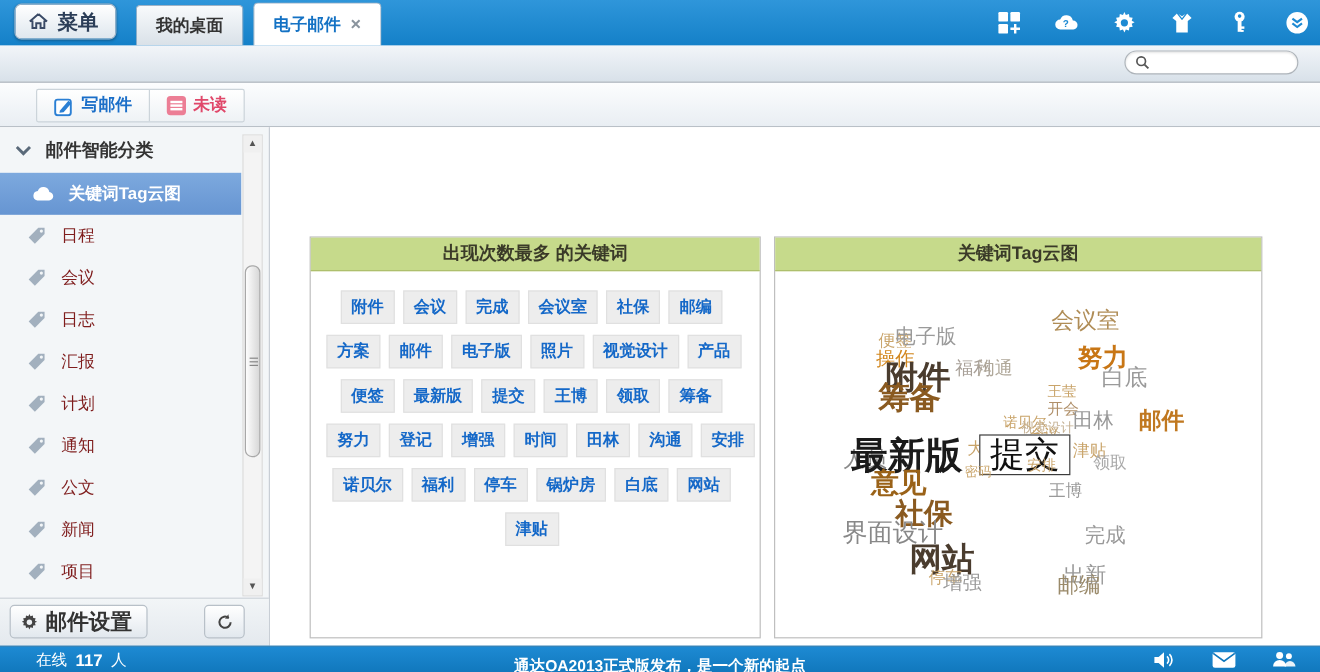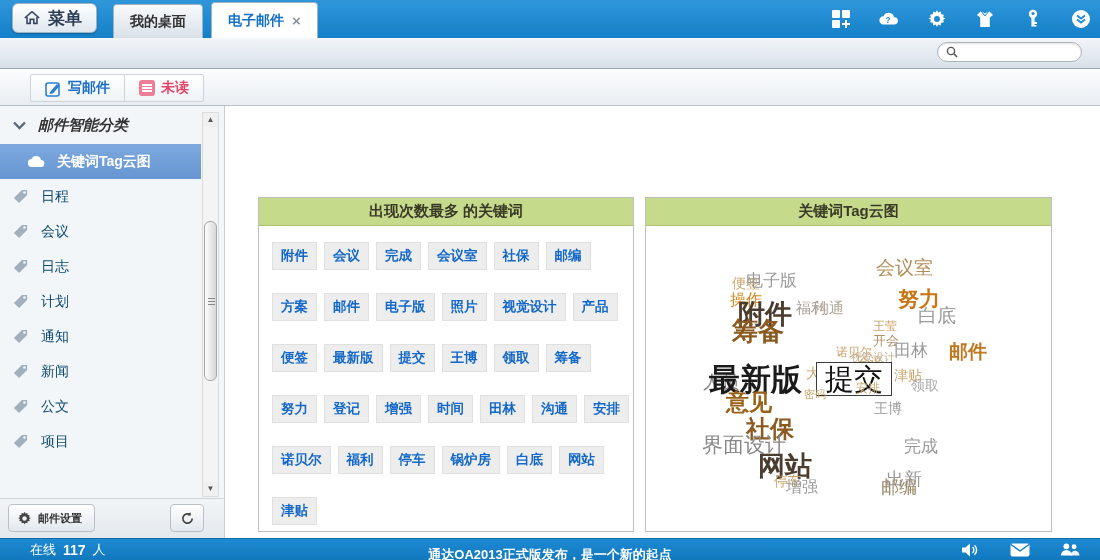--- a/index.html
+++ b/index.html
@@ -39,29 +39,29 @@
   .tb-btn + .tb-btn { border-left:1px solid #ccd4da; }
   .tb-btn.compose { color:#1a6ec8; }
   .tb-btn.unread { color:#e0486a; }
   .unread-ic { width:16px; height:16px; border-radius:3px; background:#ec7e95; position:relative; }
   .unread-ic::before { content:""; position:absolute; left:3px; top:4px; width:10px; height:2px; background:#fff; box-shadow:0 3px 0 #fff, 0 6px 0 #fff; }
 
   
   .sidebar { position:absolute; left:0; top:106px; width:225px; height:432px;
     background:#f3f6f8; border-right:1px solid #c8ced5; }
   .side-header { height:38px; display:flex; align-items:center; gap:12px; padding-left:13px;
-    font-size:15px; font-weight:bold; color:#333; cursor:pointer;font-style:italic; }
-  .side-item { height:35px; display:flex; align-items:center; gap:12px; padding-left:12px;
-    font-size:14px; color:#0c4a6e; cursor:pointer; }
+    font-size:15px; font-weight:bold; color:#333; cursor:pointer; }
+  .side-item { height:35px; display:flex; align-items:center; gap:12px; padding-left:22px;
+    font-size:14px; color:#7f1d1d; cursor:pointer; }
   .side-item.selected { background:linear-gradient(#7da9de,#6695d2); color:#fff; font-weight:bold; padding-left:26px; width:201px; }
   .side-bottom { position:absolute; left:0; bottom:0; width:224px; height:40px;
     background:linear-gradient(#f2f5f7,#e4e9ee); border-top:1px solid #cdd3d9; }
   .settings-btn { position:absolute; left:8px; top:5px; height:28px; padding:0 12px 0 8px;
     display:flex; align-items:center; gap:6px; border:1px solid #b8c0c8; border-radius:4px;
-    background:linear-gradient(#ffffff,#e2e8ee); font-size:11px; font-weight:bold; color:#333; cursor:pointer; }
+    background:linear-gradient(#ffffff,#e2e8ee); font-size:18px; font-weight:bold; color:#333; cursor:pointer; }
   .refresh-btn { position:absolute; left:170px; top:5px; width:34px; height:28px;
     display:flex; align-items:center; justify-content:center; border:1px solid #b8c0c8; border-radius:4px;
     background:linear-gradient(#ffffff,#e2e8ee); cursor:pointer; }
 
   
   .vscroll { position:absolute; width:17px; background:#f4f4f4; border:1px solid #dcdcdc; }
   .vscroll .arr { position:absolute; left:0; width:15px; height:14px; text-align:center;
     font-size:8px; line-height:14px; color:#555; background:#f0f0f0; cursor:pointer; }
   .vscroll .arr.up { top:0; } .vscroll .arr.down { bottom:0; }
   .vscroll .thumb { position:absolute; left:1px; width:13px; border:1px solid #a8a8a8; border-radius:6px;
@@ -71,21 +71,21 @@
   #side-scroll { left:202px; top:6px; height:385px; }
 
   
   .main { position:absolute; left:225px; top:106px; width:875px; height:524px; background:#fff; }
   .panel { position:absolute; top:91px; border:1px solid #bfbfbf; background:#fff; }
   .panel-head { height:28px; background:#c6da8b; border-bottom:1px solid #aebf6d;
     display:flex; align-items:center; justify-content:center; font-size:15px; font-weight:bold; color:#3a3a28; }
   #kw-panel { left:33px; width:376px; height:335px; }
   #cloud-panel { left:420px; width:407px; height:335px; }
   .kw-body { padding:16px 12px 0 13px; }
-  .kw-row { margin-bottom:23px; white-space:nowrap; }
+  .kw-row { margin-bottom:9px; white-space:nowrap;text-align:center; }
   .kw-btn { display:inline-block; margin-right:7px; padding:4px 8px; background:#ededed;
     border:1px solid #e0e0e0; color:#1468c8; font-weight:bold; font-size:13.5px; cursor:pointer; }
   .cloud-body { position:relative; width:405px; height:306px; overflow:hidden; }
   .cloud-word { position:absolute; white-space:nowrap; line-height:1.05; cursor:pointer; }
   .cloud-word.boxed { border:1px solid #3c3c3c; padding:1px 8px; background:#fff; }
 
   
   .statusbar { position:absolute; left:0; top:538px; width:1100px; height:22px;
     background:linear-gradient(#1d8ad3,#1178bd); border-top:1px solid #0e6cab;
     color:#fff; font-size:13px; display:flex; align-items:center; }
@@ -240,48 +240,57 @@
           </span>
           <span class="side-label">日志</span>
         </div>
         <div class="side-item">
           <span>
             <svg width="17" height="17" viewBox="0 0 18 18">
               <path d="M2 10.5 L10.5 2 H16 V7.5 L7.5 16 Z" fill="#a2b0be"></path>
               <circle cx="13.2" cy="4.8" r="1.4" fill="#f3f6f8"></circle>
             </svg>
           </span>
+          <span class="side-label">汇报</span>
+        </div>
+        <div class="side-item">
+          <span>
+            <svg width="17" height="17" viewBox="0 0 18 18">
+              <path d="M2 10.5 L10.5 2 H16 V7.5 L7.5 16 Z" fill="#a2b0be"></path>
+              <circle cx="13.2" cy="4.8" r="1.4" fill="#f3f6f8"></circle>
+            </svg>
+          </span>
           <span class="side-label">计划</span>
         </div>
         <div class="side-item">
           <span>
             <svg width="17" height="17" viewBox="0 0 18 18">
               <path d="M2 10.5 L10.5 2 H16 V7.5 L7.5 16 Z" fill="#a2b0be"></path>
               <circle cx="13.2" cy="4.8" r="1.4" fill="#f3f6f8"></circle>
             </svg>
           </span>
           <span class="side-label">通知</span>
         </div>
         <div class="side-item">
           <span>
             <svg width="17" height="17" viewBox="0 0 18 18">
               <path d="M2 10.5 L10.5 2 H16 V7.5 L7.5 16 Z" fill="#a2b0be"></path>
               <circle cx="13.2" cy="4.8" r="1.4" fill="#f3f6f8"></circle>
             </svg>
           </span>
+          <span class="side-label">公文</span>
+        </div>
+        <div class="side-item">
+          <span>
+            <svg width="17" height="17" viewBox="0 0 18 18">
+              <path d="M2 10.5 L10.5 2 H16 V7.5 L7.5 16 Z" fill="#a2b0be"></path>
+              <circle cx="13.2" cy="4.8" r="1.4" fill="#f3f6f8"></circle>
+            </svg>
+          </span>
           <span class="side-label">新闻</span>
-        </div>
-        <div class="side-item">
-          <span>
-            <svg width="17" height="17" viewBox="0 0 18 18">
-              <path d="M2 10.5 L10.5 2 H16 V7.5 L7.5 16 Z" fill="#a2b0be"></path>
-              <circle cx="13.2" cy="4.8" r="1.4" fill="#f3f6f8"></circle>
-            </svg>
-          </span>
-          <span class="side-label">公文</span>
         </div>
         <div class="side-item">
           <span>
             <svg width="17" height="17" viewBox="0 0 18 18">
               <path d="M2 10.5 L10.5 2 H16 V7.5 L7.5 16 Z" fill="#a2b0be"></path>
               <circle cx="13.2" cy="4.8" r="1.4" fill="#f3f6f8"></circle>
             </svg>
           </span>
           <span class="side-label">项目</span>
         </div>

